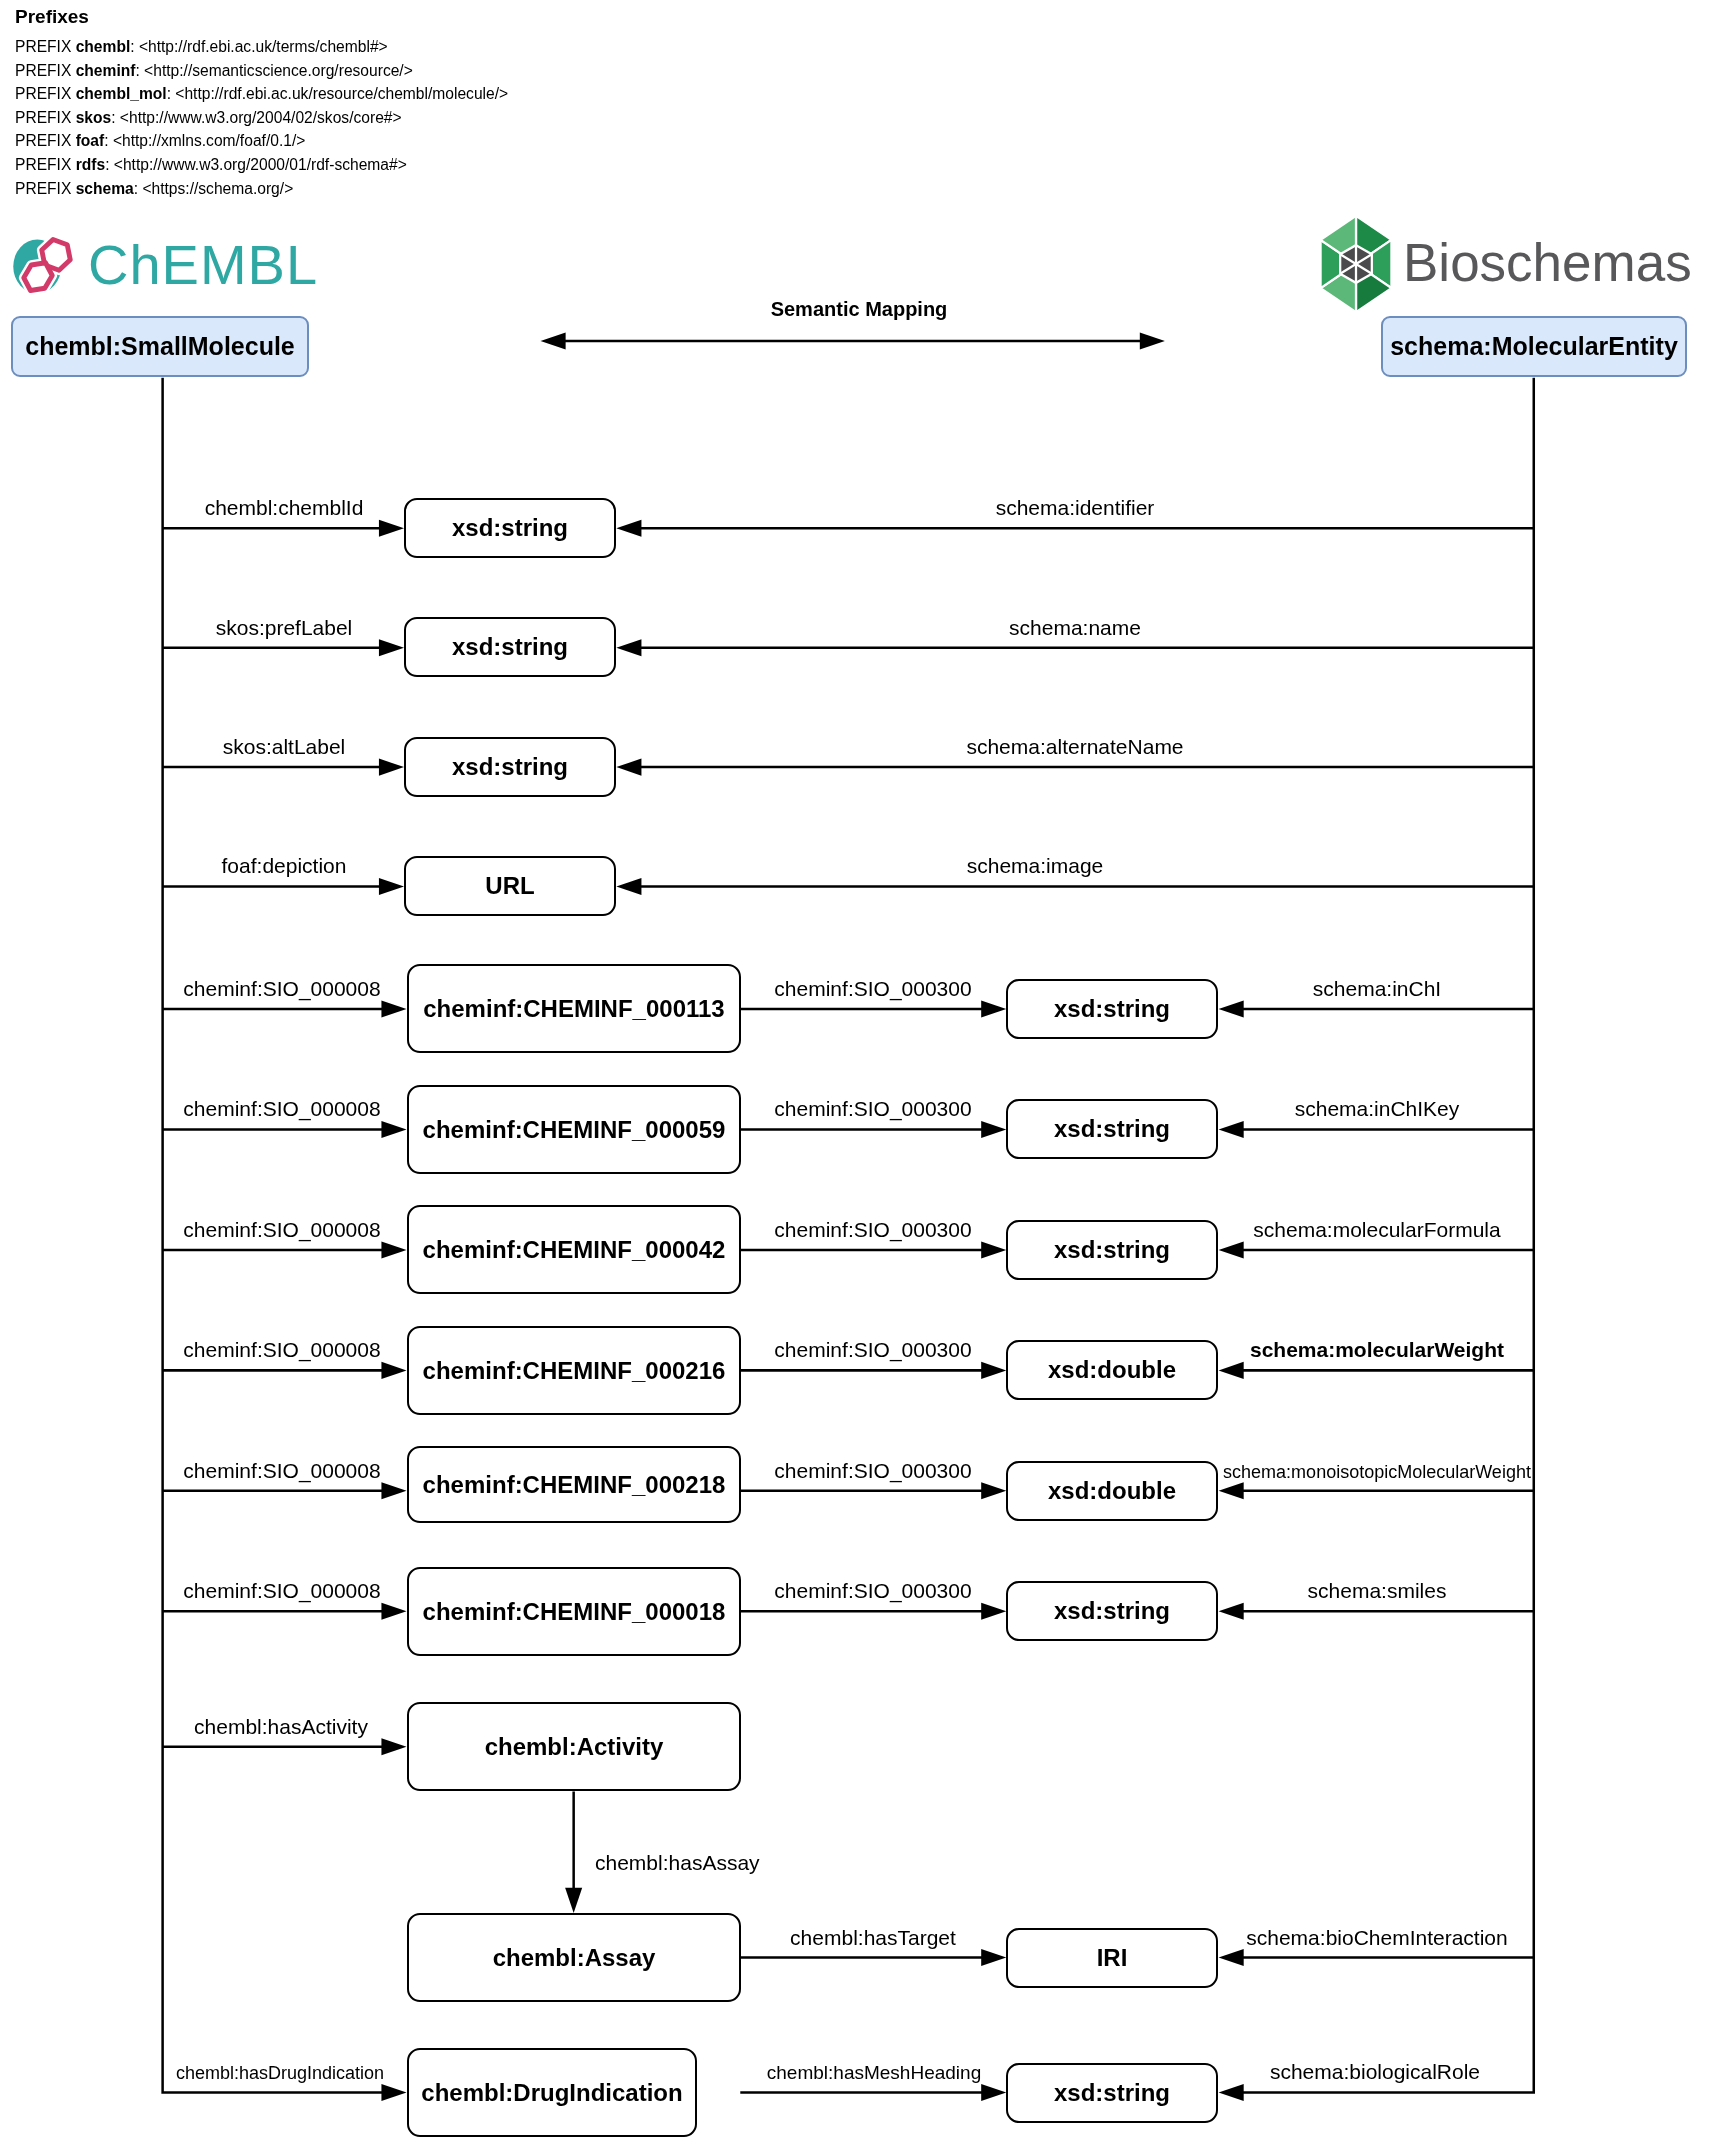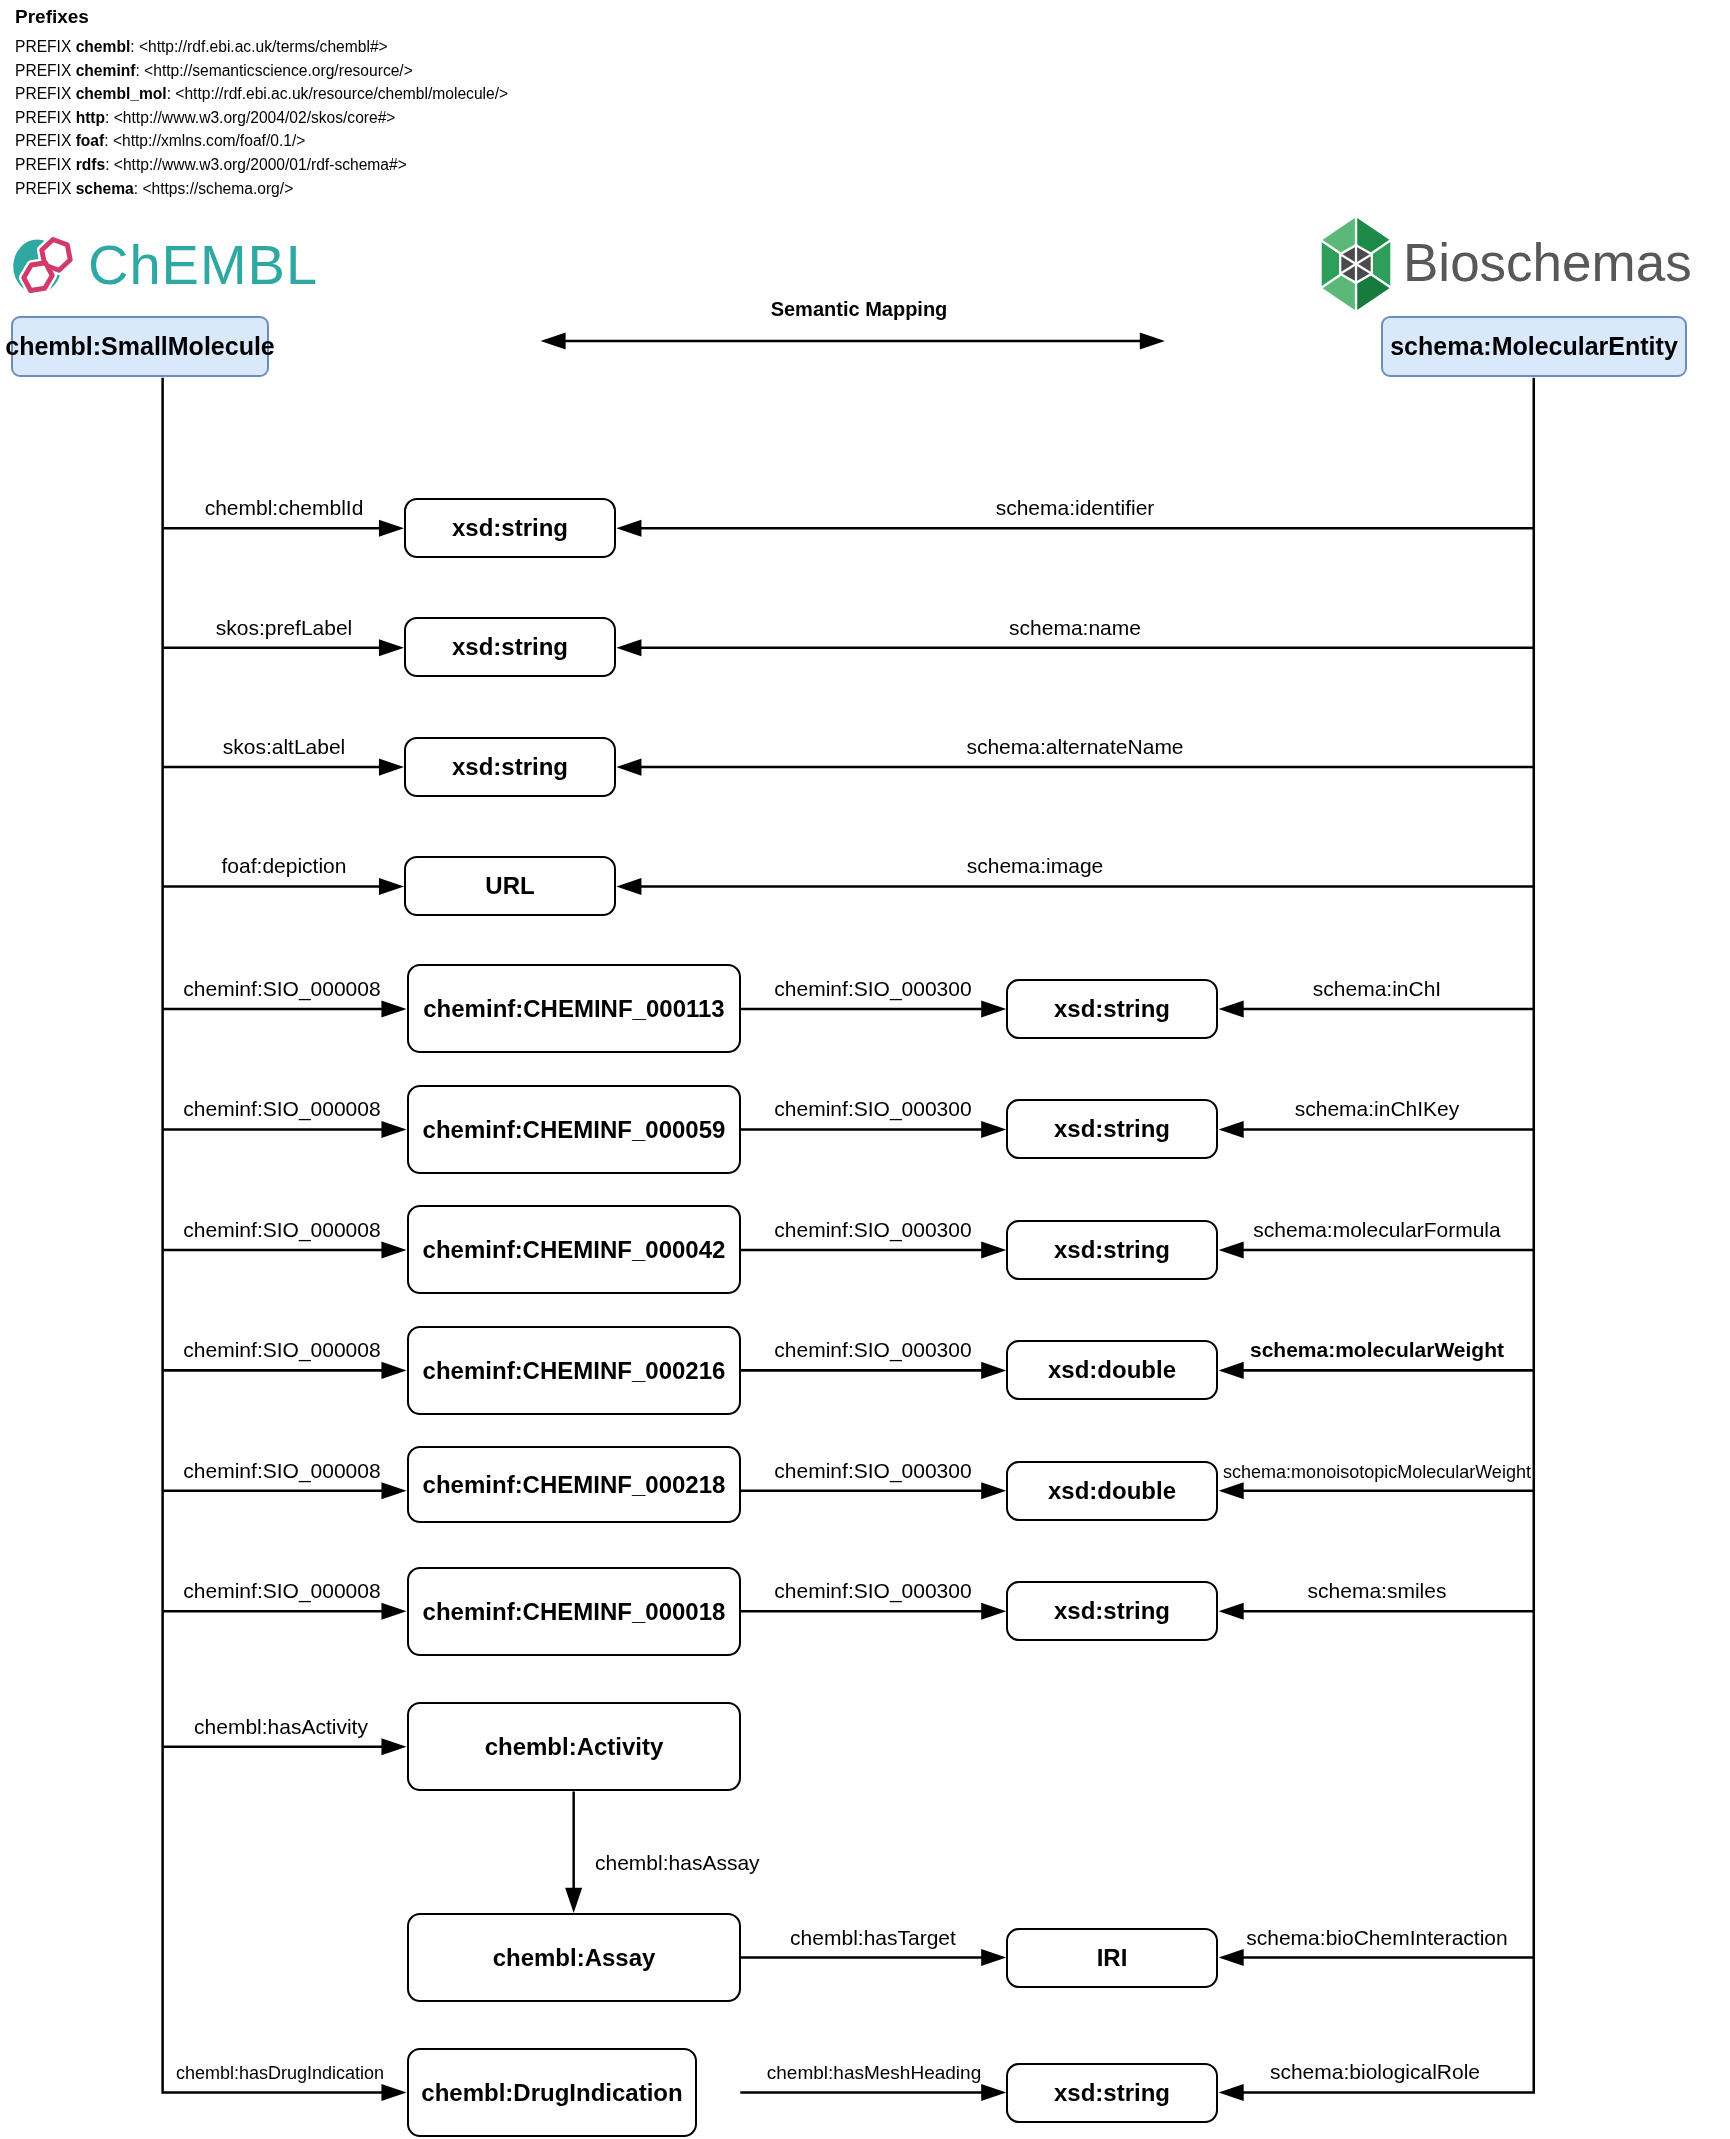--- a/index.html
+++ b/index.html
@@ -14,21 +14,21 @@
   #chembl-logo{position:absolute;left:7.5px;top:229px;width:75px;height:75px;}
   #chembl-logo-text{position:absolute;left:88px;top:232px;font-size:56px;letter-spacing:1px;}
   #bioschemas-logo{position:absolute;left:1318px;top:215px;width:76px;height:98px;}
   #bioschemas-logo-text{position:absolute;left:1403px;top:232px;font-size:53px;}
   
   #mapping-title{position:absolute;left:859px;top:321px;transform:translate(-50%,-100%);font-size:20px;font-weight:bold;white-space:nowrap;}
   
   .entity{position:absolute;display:flex;align-items:center;justify-content:center;
           border:2px solid #6c8ebf;background:#dae8fc;border-radius:9px;
           font-weight:bold;font-size:25px;box-sizing:border-box;white-space:nowrap;}
-  #left-entity{left:11px;top:316px;width:258px;height:61px;}
+  #left-entity{left:11px;top:316px;width:298px;height:61px;}
   #right-entity{left:1381px;top:316px;width:306px;height:61px;}
   
   #edges{position:absolute;left:0;top:0;z-index:1;}
   .box{position:absolute;display:flex;align-items:center;justify-content:center;background:#fff;
        border:2.5px solid #000;border-radius:13px;font-weight:bold;font-size:24px;
        box-sizing:border-box;white-space:nowrap;z-index:2;}
   .lbl{position:absolute;font-size:21px;white-space:nowrap;transform:translate(-50%,-100%);z-index:2;}
   .lbl.fs36{font-size:18px;}
   .lbl.fs38{font-size:19px;}
   .lbl.mid-left{transform:translate(0,-50%);}
@@ -37,21 +37,21 @@
 <body>
 
 <div id="stage">
 
   <div id="prefixes">
     <div id="prefix-title">Prefixes</div>
     <div id="prefix-lines">
         <div class="prefix-line"><span>PREFIX </span><b>chembl</b><span>: &lt;http://rdf.ebi.ac.uk/terms/chembl#&gt;</span></div>
         <div class="prefix-line"><span>PREFIX </span><b>cheminf</b><span>: &lt;http://semanticscience.org/resource/&gt;</span></div>
         <div class="prefix-line"><span>PREFIX </span><b>chembl_mol</b><span>: &lt;http://rdf.ebi.ac.uk/resource/chembl/molecule/&gt;</span></div>
-        <div class="prefix-line"><span>PREFIX </span><b>http</b><span>: &lt;http://www.w3.org/2004/02/skos/core#&gt;</span></div>
+        <div class="prefix-line"><span>PREFIX </span><b>skos</b><span>: &lt;http://www.w3.org/2004/02/skos/core#&gt;</span></div>
         <div class="prefix-line"><span>PREFIX </span><b>foaf</b><span>: &lt;http://xmlns.com/foaf/0.1/&gt;</span></div>
         <div class="prefix-line"><span>PREFIX </span><b>rdfs</b><span>: &lt;http://www.w3.org/2000/01/rdf-schema#&gt;</span></div>
         <div class="prefix-line"><span>PREFIX </span><b>schema</b><span>: &lt;https://schema.org/&gt;</span></div>
       </div>
   </div>
 
   <svg id="chembl-logo" viewBox="0 0 200 200">
     <ellipse cx="78" cy="100" rx="64" ry="72" fill="#2fa8a4"></ellipse>
     <g stroke-linejoin="round">
       <path d="M120 28 L158 42 L166 82 L136 110 L98 96 L90 56 Z" fill="#ffffff" stroke="#ffffff" stroke-width="26"></path>

